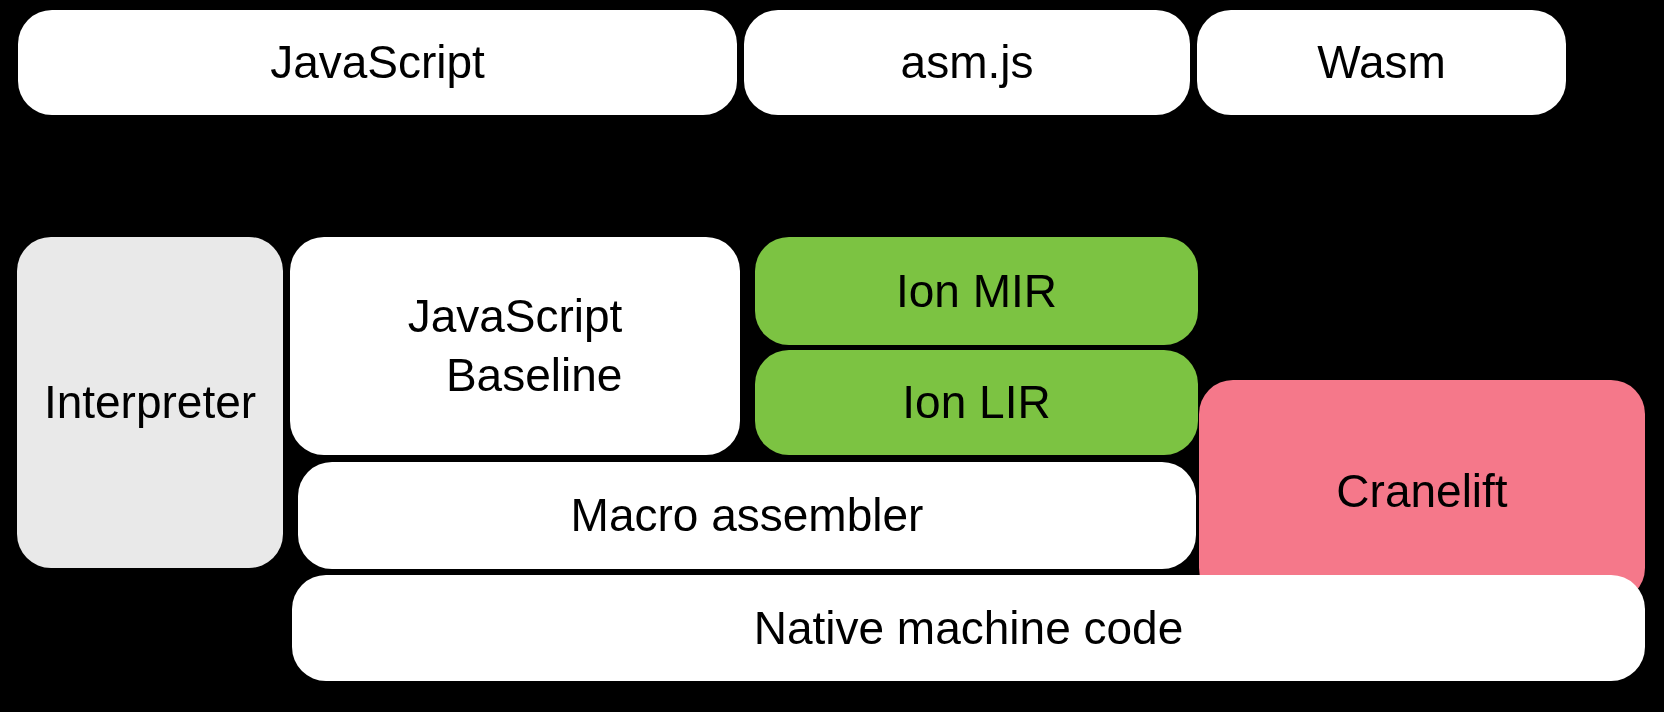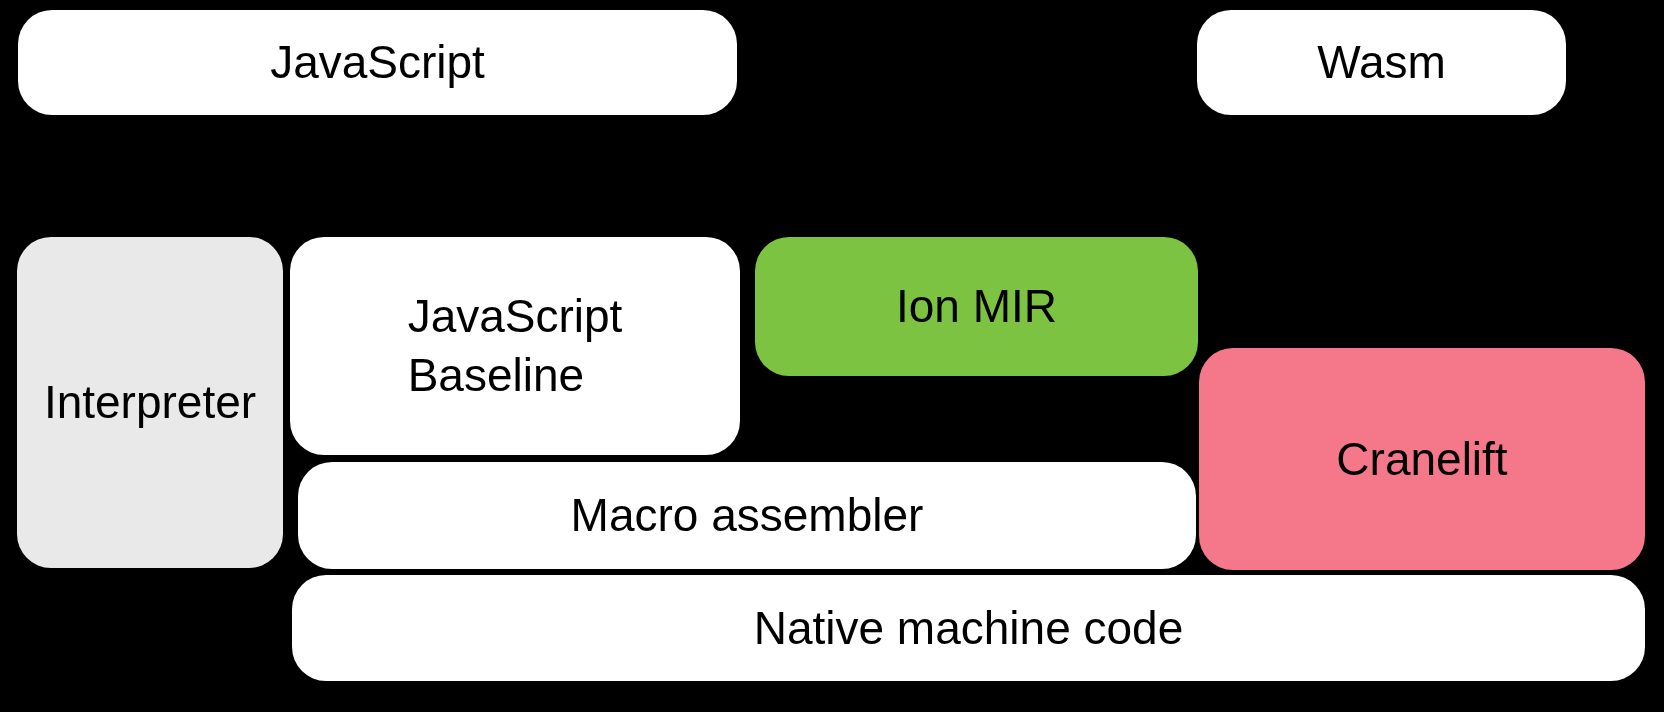--- a/index.html
+++ b/index.html
@@ -20,58 +20,64 @@
     border-radius: 34px;
     display: flex;
     align-items: center;
     justify-content: center;
     box-sizing: border-box;
   }
   .label {
     font-size: 46px;
     line-height: 1.28;
     color: var(--text, #000);
-    text-align: left;
+    text-align: right;
     white-space: pre-line;
     letter-spacing: 0px;
   }
   .c-white { background: var(--white, #ffffff); }
   .c-gray  { background: var(--gray,  #e9e9e9); }
   .c-green { background: var(--green, #7cc342); }
-  .c-pink  { background: var(--pink,  #f5788a); }
+  .c-pink  { background: var(--pink,  #f5788a); margin-top: 32px; }
 </style>
 </head>
 <body style="background: rgb(0, 0, 0);">
 
 <div id="canvas">
 
   <div class="box c-white" style="left:18px;   top:10px;  width:719px;  height:105px">
     <span class="label">JavaScript</span>
   </div>
 
+  <div class="box c-white" style="left:744px;  top:10px;  width:446px;  height:105px">
+    <span class="label">asm.js</span>
+  </div>
 
   <div class="box c-white" style="left:1197px; top:10px;  width:369px;  height:105px">
     <span class="label">Wasm</span>
   </div>
 
 
 
   <div class="box c-gray" style="left:17px;   top:237px; width:266px;  height:331px">
     <span class="label">Interpreter</span>
   </div>
 
   <div class="box c-white" style="left:290px;  top:237px; width:450px;  height:218px">
     <span class="label">JavaScript
 Baseline</span>
   </div>
 
-  <div class="box c-green" style="left:755px;  top:237px; width:443px;  height:139px">
+  <div class="box c-green" style="left:755px;  top:237px; width:443px;  height:108px">
     <span class="label">Ion MIR</span>
   </div>
 
+  <div class="box c-green" style="left:755px;  top:350px; width:443px;  height:105px">
+    <span class="label">Ion LIR</span>
+  </div>
 
   <div class="box c-pink" style="left:1199px; top:348px; width:446px;  height:222px">
     <span class="label">Cranelift</span>
   </div>
 
   <div class="box c-white" style="left:298px;  top:462px; width:898px;  height:107px">
     <span class="label">Macro assembler</span>
   </div>
 
   <div class="box c-white" style="left:292px;  top:575px; width:1353px; height:106px">

